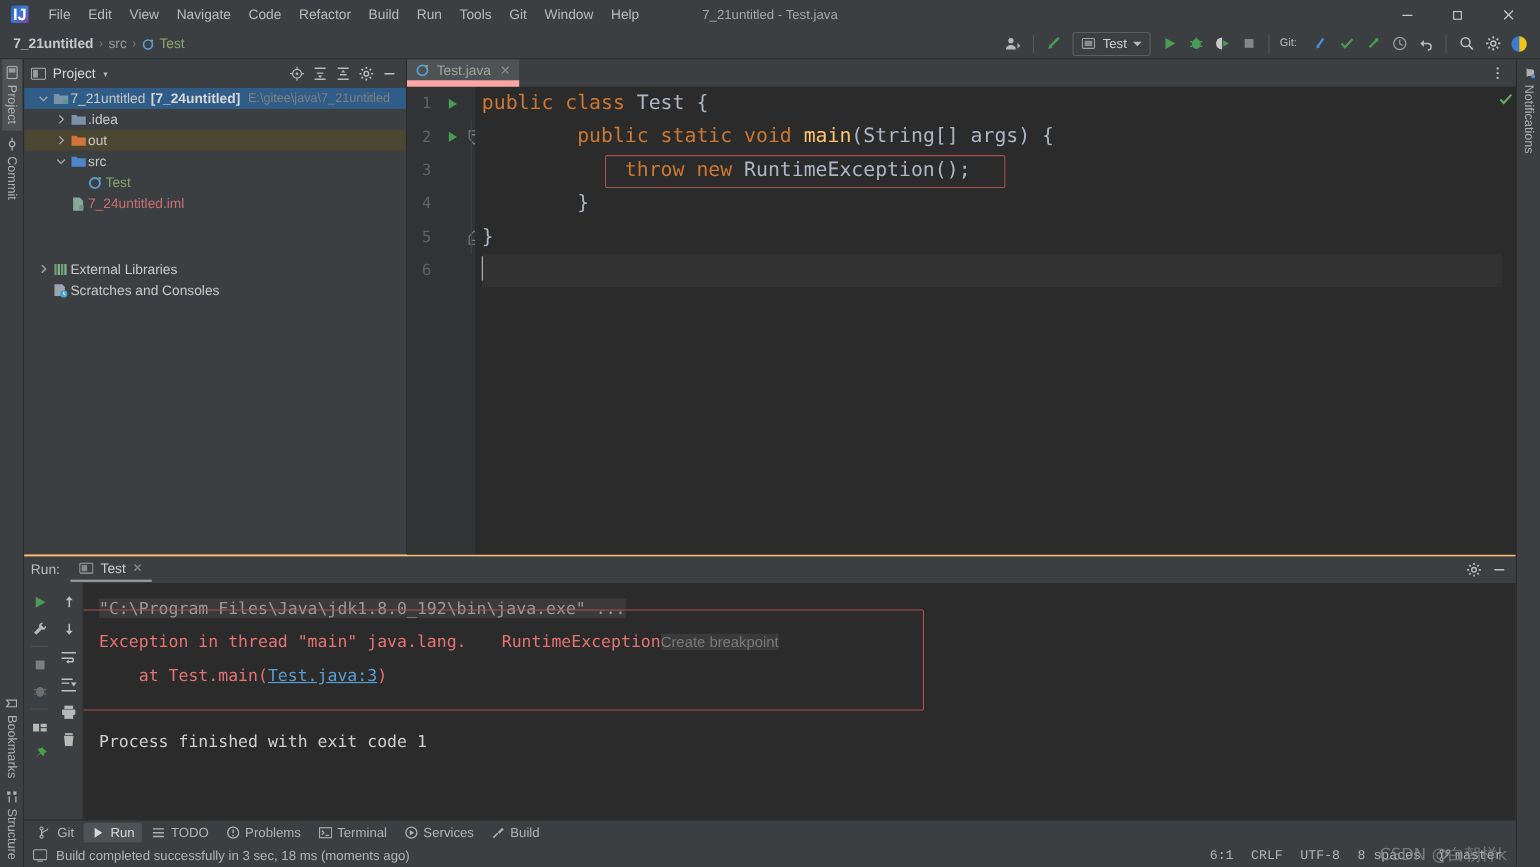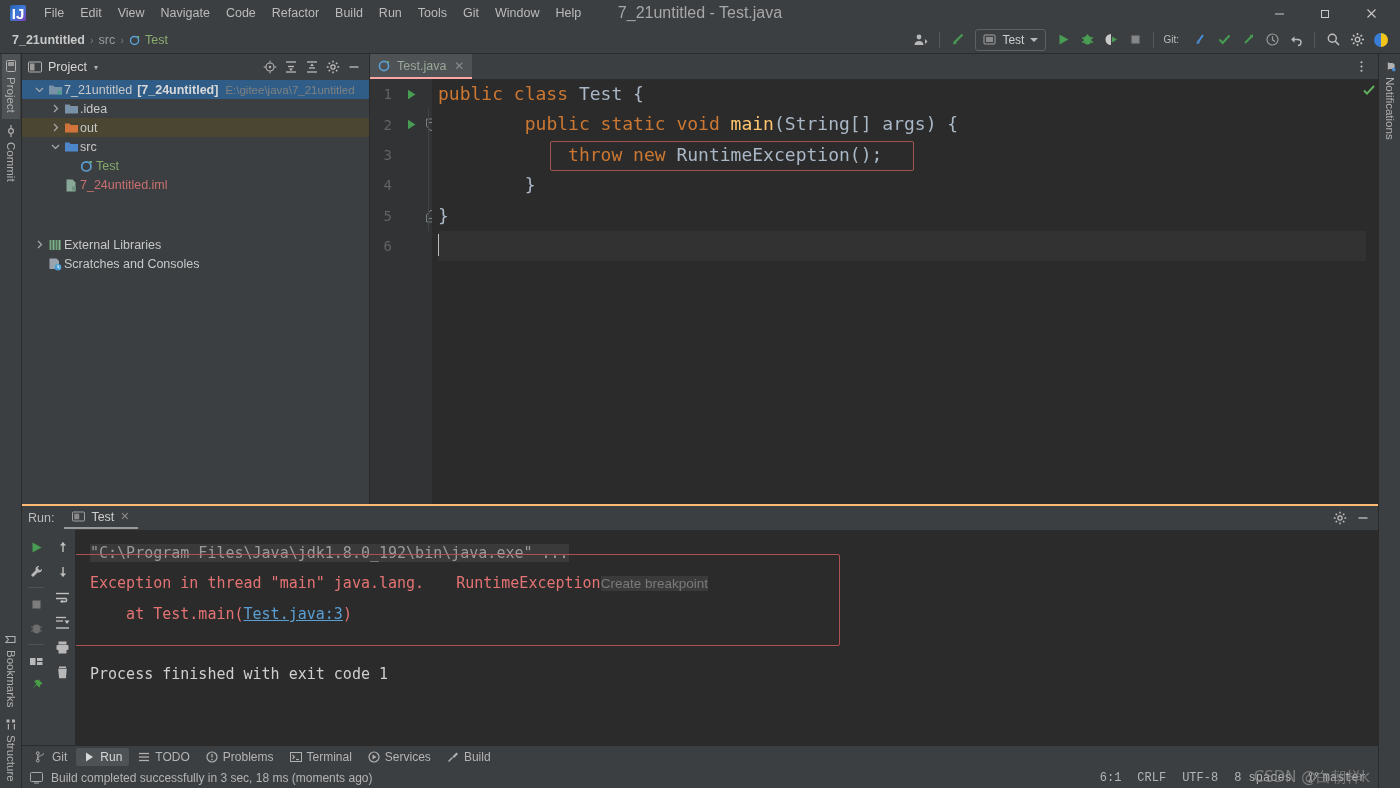--- a/index.html
+++ b/index.html
@@ -13,21 +13,21 @@
   }
   .app { position:relative; width:1400px; height:788px; display:flex; flex-direction:column; background:#3c3f41; }
 
   
   .menubar { height:26px; background:#3c3f41; display:flex; align-items:center; padding:0 6px; flex:0 0 26px; position:relative; }
   .app-logo { width:16px; height:16px; margin:0 10px 0 4px; border-radius:2px;
       background:linear-gradient(135deg,#2d5fb1 0%,#3a7bd5 45%,#7a3fb8 100%);
       display:flex; align-items:center; justify-content:center; }
   .app-logo span { color:#ffffff; font-size:15px; font-weight:bold; line-height:1; }
   .menu-item { padding:3px 8px; color:#bbbbbb; font-size:12.5px; cursor:default; white-space:nowrap; }
-  .win-title { position:absolute; left:0; right:0; text-align:center; color:#a7a7a7; font-size:16px; pointer-events:none; }
+  .win-title { position:absolute; left:0; right:0; text-align:center; color:#a7a7a7; font-size:12px; pointer-events:none; }
   .win-ctrls { margin-left:auto; display:flex; align-items:center; z-index:2; }
   .win-btn { width:46px; height:26px; display:flex; align-items:center; justify-content:center; color:#c8c8c8; font-size:13px; }
 
   
   .toolbar { height:28px; background:#3c3f41; display:flex; align-items:center; padding:0 8px; flex:0 0 28px; border-bottom:1px solid #2b2b2b; }
   .crumbs { display:flex; align-items:center; gap:0px; }
   .crumb { color:#bbbbbb; font-size:12.5px; padding:2px 4px; }
   .crumb.bold { font-weight:bold; color:#c8c8c8; }
   .crumb.dim { color:#9a9a9a; }
   .crumb.cls { color:#8aab6f; display:flex; align-items:center; gap:4px; }
@@ -70,21 +70,21 @@
   .ico { width:18px; display:flex; align-items:center; justify-content:center; flex:0 0 18px; }
   .name-main { color:#c8c8c8; }
   .name-bold { font-weight:bold; color:#d8d8d8; }
   .path { color:#808080; font-size:11.5px; margin-left:7px; }
   .grn { color:#83a86b; }
   .red { color:#c87070; }
 
   
   .editor { flex:1; display:flex; flex-direction:column; min-width:0; background:#2b2b2b; }
   .tabs { height:25px; background:#3c3f41; display:flex; align-items:stretch; flex:0 0 25px; position:relative; }
-  .tab { display:flex; align-items:center; gap:6px; padding:0 8px; background:#4e5254; border-bottom:2px solid #fca5a5; font-size:12.5px; color:#9aa89a; }
+  .tab { display:flex; align-items:center; gap:6px; padding:0 8px; background:#4e5254; border-bottom:6px solid #fca5a5; font-size:12.5px; color:#9aa89a; }
   .tab .x { color:#8a8a8a; font-size:12px; margin-left:2px; }
   .tabs-right { margin-left:auto; display:flex; align-items:center; padding-right:6px; }
   .code-wrap { flex:1; display:flex; min-height:0; position:relative; background:#2b2b2b; }
   .gutter { width:62px; flex:0 0 62px; background:#313335; position:relative; }
   .ln { height:30.4px; display:flex; align-items:center; justify-content:flex-end; padding-right:6px;
         font-family:"DejaVu Sans Mono", monospace; font-size:14px; color:#606366; width:28px; }
   .gmark { position:absolute; left:30px; width:22px; height:30.4px; display:flex; align-items:center; justify-content:center; }
   .code { flex:1; position:relative; font-family:"DejaVu Sans Mono", monospace; font-size:18px; line-height:30.4px; color:#a9b7c6; padding-left:6px; background:#2b2b2b; }
   .cl { height:30.4px; white-space:pre; position:relative; }
   .cl.cur { background:#323232; }

